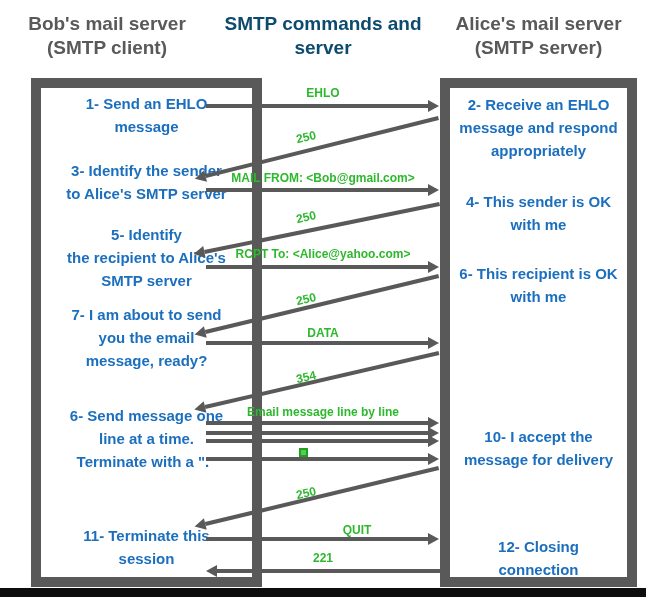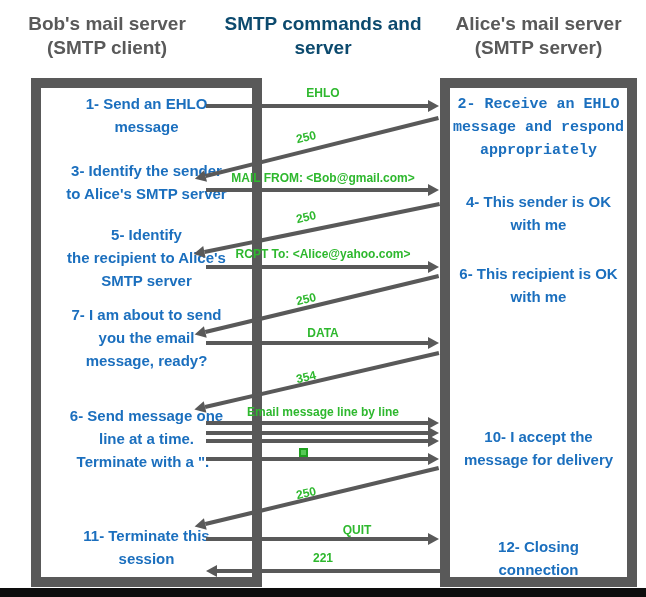--- a/index.html
+++ b/index.html
@@ -73,21 +73,21 @@
 you the email
 message, ready?</div>
     <div class="step" style="top:316px;">6- Send message one
 line at a time.
 Terminate with a "."</div>
     <div class="step" style="top:436px;">11- Terminate this
 session</div>
   </div>
 
   <div class="box server">
-    <div class="step" style="top:5px;font-family:Liberation Mono, monospace;">2- Receive an EHLO
+    <div class="step" style="top:5px;">2- Receive an EHLO
 message and respond
 appropriately</div>
     <div class="step" style="top:102px;">4- This sender is OK
 with me</div>
     <div class="step" style="top:174px;">6- This recipient is OK
 with me</div>
     <div class="step" style="top:337px;">10-  I accept the
 message for delivery</div>
     <div class="step" style="top:447px;">12-  Closing
 connection</div>

